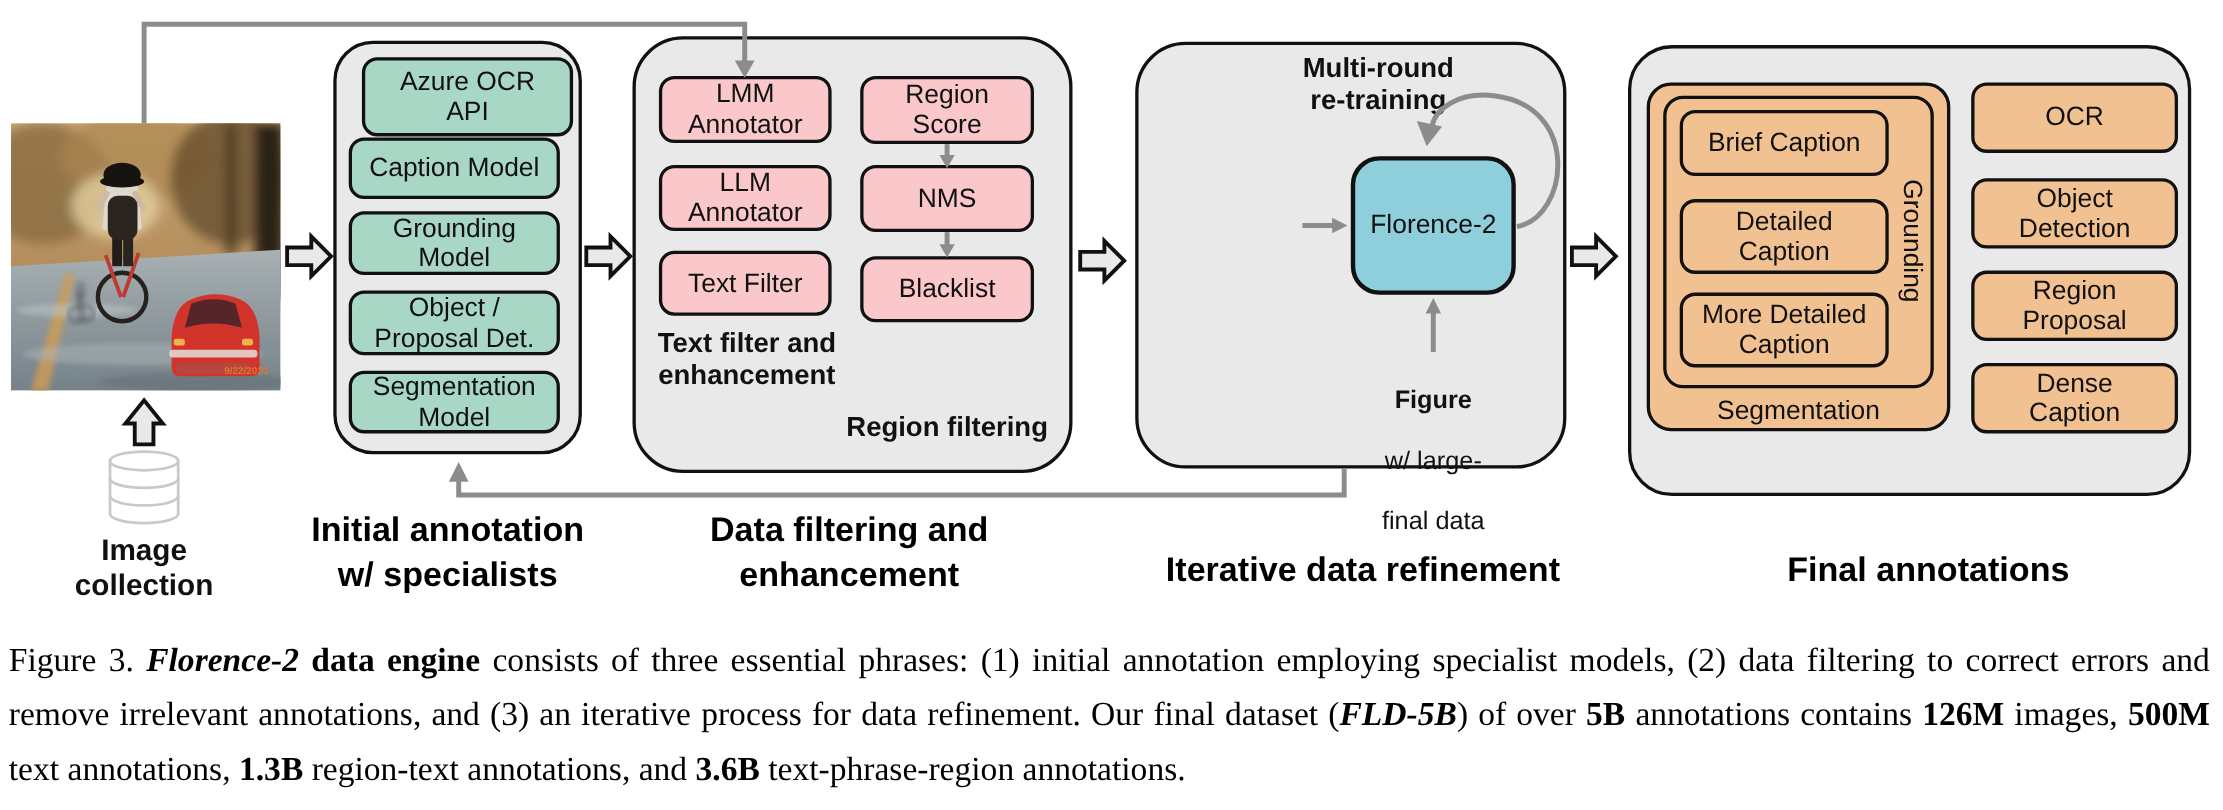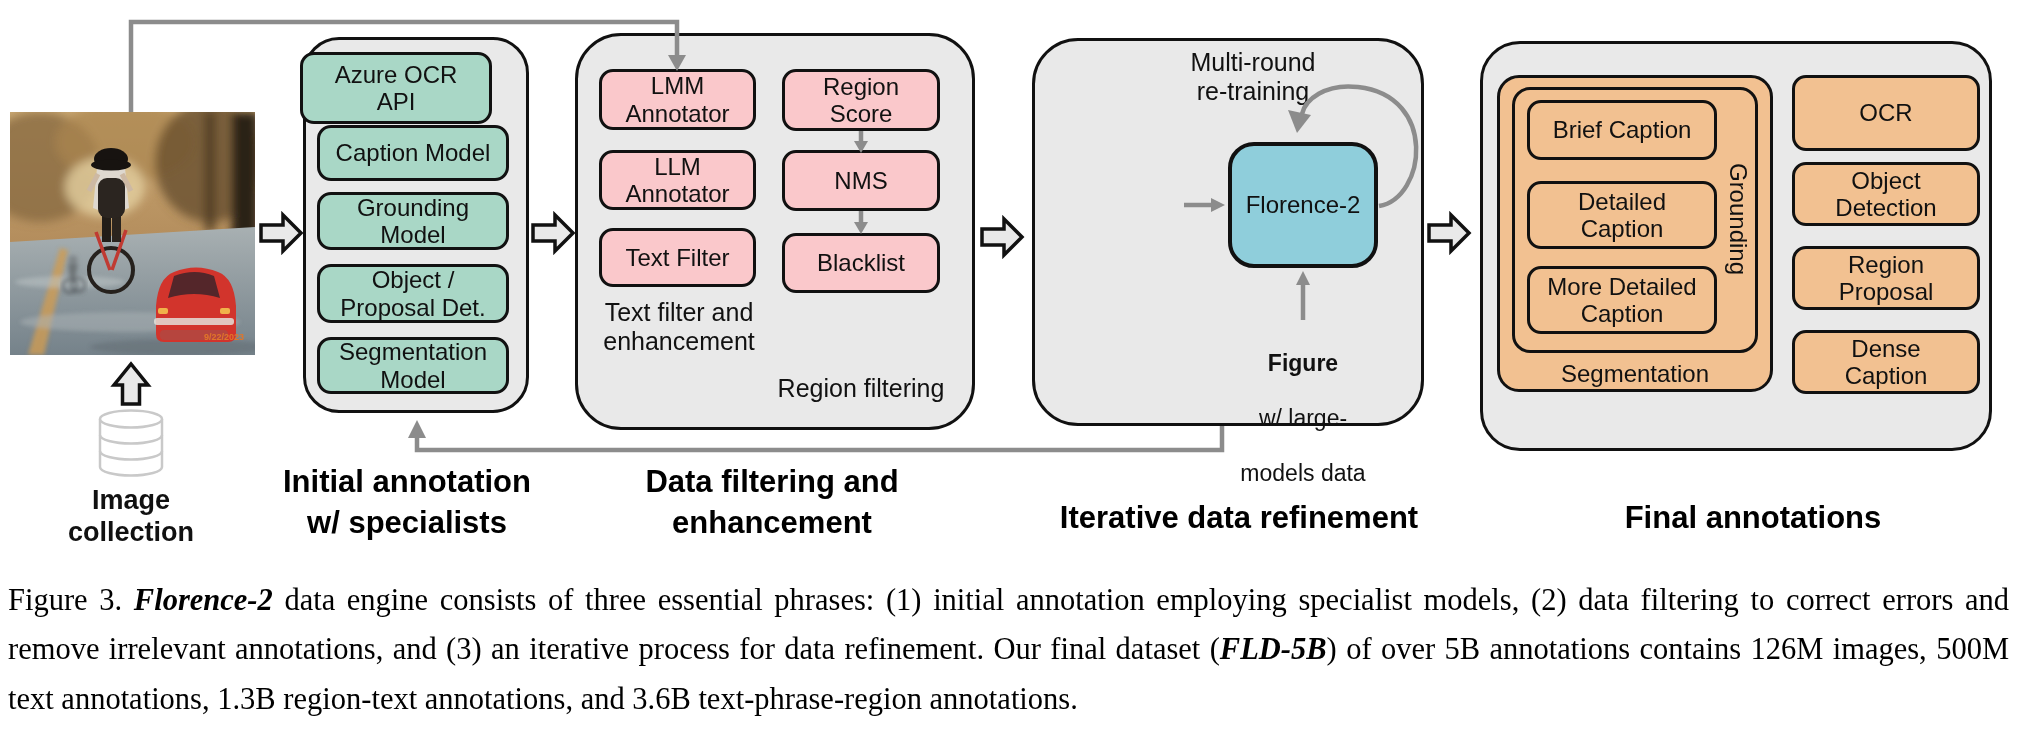--- a/index.html
+++ b/index.html
@@ -10,37 +10,37 @@
   .container{position:absolute;background:var(--gray,#E9E9E9);border:3.5px solid #111;box-sizing:border-box;}
   .box{position:absolute;border:3px solid #111;border-radius:14px;box-sizing:border-box;
        display:flex;align-items:center;justify-content:center;text-align:center;
        white-space:pre-line;font-size:24px;line-height:1.13;color:#111;}
   .green{background:var(--green,#A9D7C6);}
   .pink{background:var(--pink,#FAC8CB);}
   .orange{background:var(--orange,#F2C191);}
   .teal{background:var(--teal,#8FCEDB);}
   .stage-label{position:absolute;transform:translateX(-50%);font-weight:bold;font-size:31px;
        line-height:1.32;text-align:center;white-space:pre-line;color:#000;}
-  .group-label{position:absolute;transform:translateX(-50%);font-weight:normal;font-size:25px;
+  .group-label{position:absolute;transform:translateX(-50%);font-weight:bold;font-size:25px;
        line-height:1.16;text-align:center;white-space:pre-line;}
   .plain-label{position:absolute;transform:translateX(-50%);font-size:24px;text-align:center;white-space:pre-line;}
   .vertical-label{position:absolute;transform:translate(-50%,-50%) rotate(90deg);font-size:24px;white-space:nowrap;}
   .note{position:absolute;transform:translateX(-50%);font-size:23px;line-height:1.2;text-align:center;white-space:pre-line;}
   .mini-label{position:absolute;transform:translateX(-50%);font-weight:bold;font-size:27px;
        line-height:1.2;text-align:center;white-space:pre-line;}
   #connectors{position:absolute;left:0;top:0;pointer-events:none;}
   .conn{stroke:var(--connector,#8C8C8C);stroke-width:4.5;fill:none;}
   .connfill{fill:var(--connector,#8C8C8C);stroke:none;}
   .hollow{fill:var(--gray,#E9E9E9);stroke:#111;stroke-width:3.5;stroke-linejoin:miter;}
   .dbfill{fill:#fff;stroke:#C9C9C9;stroke-width:2.5;}
   .dbline{fill:none;stroke:#C9C9C9;stroke-width:2.5;}
   .caption{position:absolute;left:8px;right:12px;top:576px;margin:0;
        font-family:"Liberation Serif",serif;font-size:30.5px;line-height:1.62;
        color:#000;text-align:justify;}
-  .caption .b{font-weight:400;}
+  .caption .b{font-weight:700;}
   .caption .bi{font-weight:700;font-style:italic;}
 </style>
 </head>
 <body>
 
 <div id="canvas">
 
   <svg class="photo" width="245" height="243" viewBox="0 0 245 243">
     <defs>
       <linearGradient id="gTrees" x1="0" y1="0" x2="0" y2="1">
@@ -106,21 +106,21 @@
   <svg style="position:absolute;left:96px;top:406px" width="72" height="74" viewBox="0 0 72 74">
     <path class="dbfill" d="M4 13 v48 a31 8.5 0 0 0 62 0 v-48"></path>
     <ellipse class="dbfill" cx="35" cy="13" rx="31" ry="8.5"></ellipse>
     <path class="dbline" d="M4 29 a31 8.5 0 0 0 62 0"></path>
     <path class="dbline" d="M4 45 a31 8.5 0 0 0 62 0"></path>
   </svg>
   <div class="mini-label" style="left:131px;top:484px">Image
 collection</div>
 
   <div class="container" style="left:303px;top:37px;width:226px;height:376px;border-radius:36px;"></div>
-  <div class="box green" style="left:300px;top:52px;width:192px;height:72px">Azure OCR
+  <div class="box green" style="left:329px;top:52px;width:192px;height:72px">Azure OCR
 API</div>
   <div class="box green" style="left:317px;top:125px;width:192px;height:56px">Caption Model</div>
   <div class="box green" style="left:317px;top:192px;width:192px;height:58px">Grounding
 Model</div>
   <div class="box green" style="left:317px;top:264px;width:192px;height:59px">Object /
 Proposal Det.</div>
   <div class="box green" style="left:317px;top:337px;width:192px;height:57px">Segmentation
 Model</div>
 
   <div class="container" style="left:575px;top:33px;width:400px;height:397px;border-radius:46px;"></div>
@@ -137,34 +137,34 @@
   <div class="box pink" style="left:782px;top:233px;width:158px;height:60px">Blacklist</div>
   <div class="group-label" style="left:861px;top:374px">Region filtering</div>
 
   <div class="container" style="left:1032px;top:38px;width:392px;height:388px;border-radius:46px;"></div>
   <div class="group-label" style="left:1253px;top:48px">Multi-round
 re-training</div>
   <div class="box teal" style="left:1228px;top:142px;width:150px;height:126px;border-radius:26px;border-width:4px">Florence-2</div>
   <div class="note" style="left:1303px;top:322px">
     <b>Figure</b><br>
     <span>w/ large-</span><br>
-    <span>models data</span>
+    <span>final data</span>
   </div>
 
   <div class="container" style="left:1480px;top:41px;width:512px;height:410px;border-radius:40px;"></div>
   <div class="box orange" style="left:1497px;top:75px;width:276px;height:317px;border-radius:22px"></div>
   <div class="box orange" style="left:1512px;top:87px;width:246px;height:266px;border-radius:18px"></div>
   <div class="box orange" style="left:1527px;top:100px;width:190px;height:60px">Brief Caption</div>
   <div class="box orange" style="left:1527px;top:181px;width:190px;height:68px">Detailed
 Caption</div>
   <div class="box orange" style="left:1527px;top:266px;width:190px;height:68px">More Detailed
 Caption</div>
   <div class="vertical-label" style="left:1738px;top:219px">Grounding</div>
   <div class="plain-label" style="left:1635px;top:360px">Segmentation</div>
-  <div class="box orange" style="left:1792px;top:75px;width:188px;height:76px">OCR</div>
+  <div class="box orange" style="left:1792px;top:75px;width:188px;height:64px">OCR</div>
   <div class="box orange" style="left:1792px;top:162px;width:188px;height:64px">Object
 Detection</div>
   <div class="box orange" style="left:1792px;top:246px;width:188px;height:64px">Region
 Proposal</div>
   <div class="box orange" style="left:1792px;top:330px;width:188px;height:64px">Dense
 Caption</div>
 
   <div class="stage-label" style="left:407px;top:462px">Initial annotation
 w/ specialists</div>
   <div class="stage-label" style="left:772px;top:462px">Data filtering and

